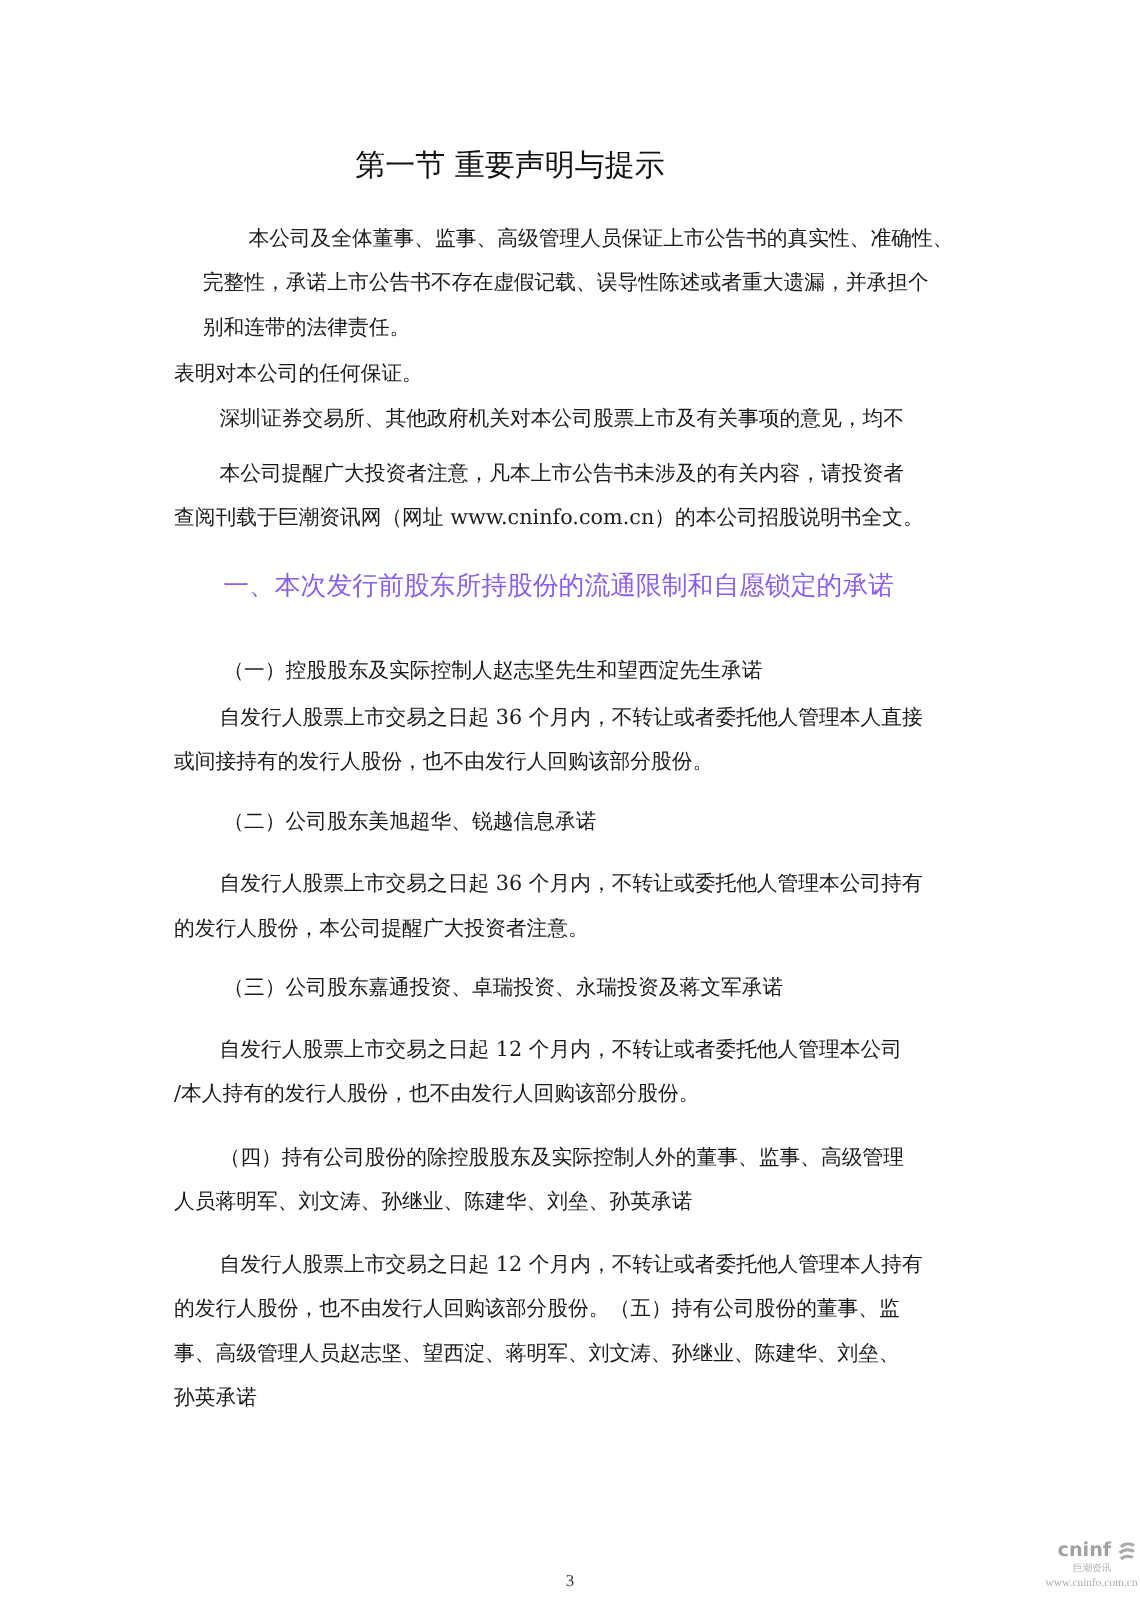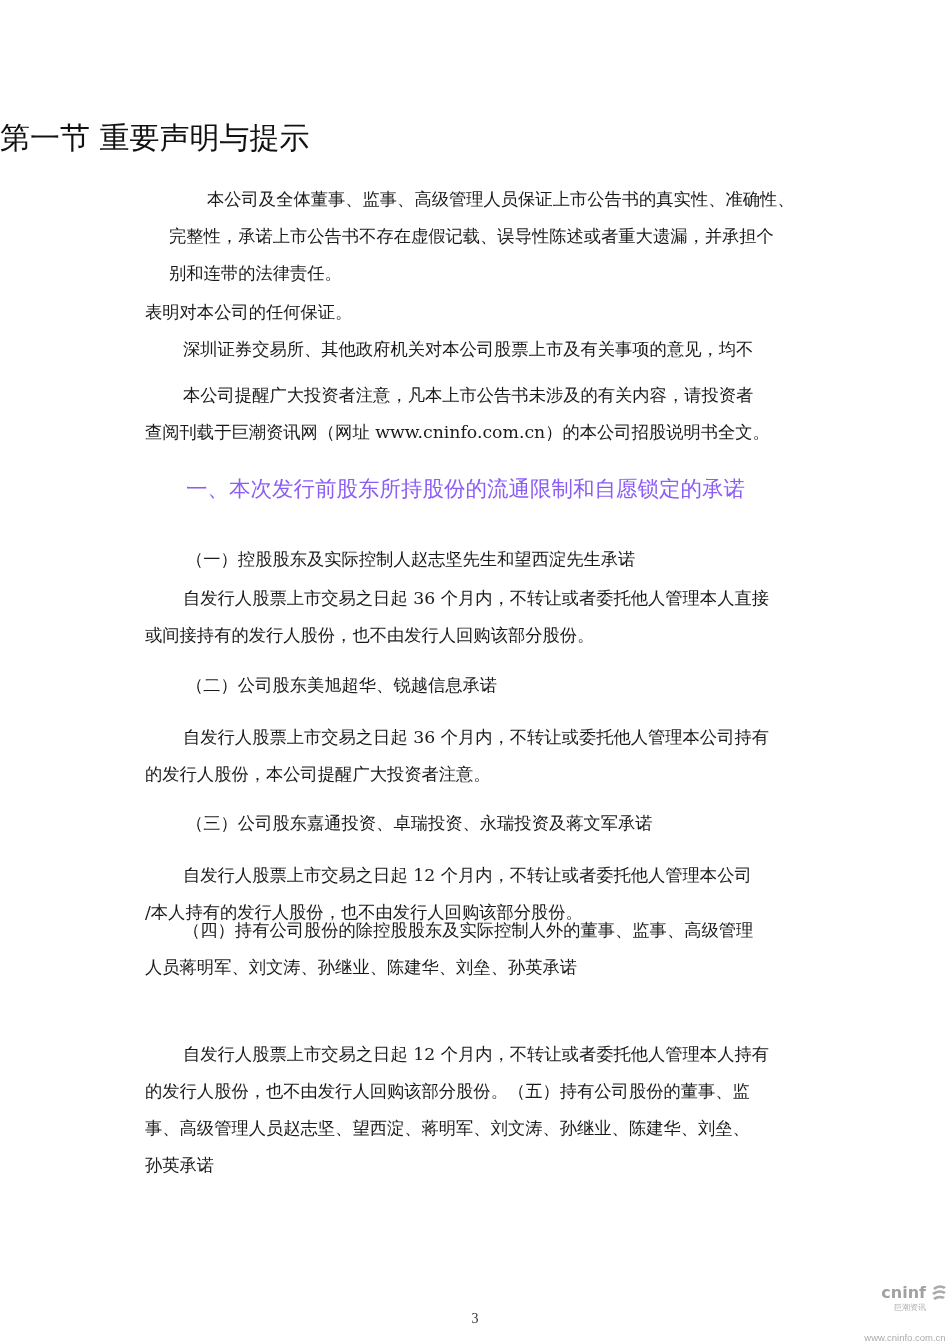--- a/index.html
+++ b/index.html
@@ -1,34 +1,34 @@
 <!DOCTYPE html>
 <html><head>
   <meta charset="utf-8">
   <style>
     html, body { margin: 0; padding: 0; background: #ffffff; }
     body { width: 950px; height: 1344px; position: relative; overflow: hidden; color: #1a1a1a; }
     .page { position: absolute; left: 0; top: 0; width: 950px; height: 1344px; }
-    .title { position: absolute; left: 0; width: 850px; top: 118px; 
-      font-family: "DejaVu Sans", sans-serif; font-size: 30px; line-height: 40px; color: #111; letter-spacing: 0px; }
+    .title { position: absolute; left: 0; width: 850px; top: 118px; text-align: center;
+      font-family: "DejaVu Sans", sans-serif; font-size: 25px; line-height: 40px; color: #111; letter-spacing: 0px; }
     .section-heading { position: absolute; left: 186px; top: 474px;
       font-family: "DejaVu Sans", sans-serif; font-size: 21.5px; line-height: 30px; color: #8b5cf6; }
     .para { position: absolute; left: 145px; width: 680px;
       font-family: "DejaVu Serif", serif; font-size: 17.3px; line-height: 37px; color: #1a1a1a;
       text-align: justify; }
     .para .line { display: block; white-space: nowrap; }
     .indent { padding-left: 38px; }
     .sub { position: absolute; left: 186px; font-family: "DejaVu Serif", serif; font-size: 17.3px; line-height: 30px; color: #1a1a1a; white-space: nowrap; }
     .page-number { position: absolute; left: 0; width: 950px; top: 1311px; text-align: center;
       font-family: "Liberation Serif", serif; font-size: 14px; color: #333; }
     .logo { position: absolute; left: 862px; top: 1282px; width: 86px; text-align: right; opacity: 0.55; }
     .logo-word { font-family: "DejaVu Sans", sans-serif; font-weight: bold; font-size: 16px; color: #555; display: inline-block; vertical-align: middle; }
     .logo-mark { display: inline-block; width: 18px; height: 16px; vertical-align: middle; }
     .logo-cn { display: block; font-family: "DejaVu Sans", sans-serif; font-size: 8px; color: #666; text-align: center; padding-left: 10px; }
-    .logo-url { display: block; font-family: Liberation Sans, sans-serif; font-size: 9.5px; color: #666; text-align: center; margin-top: 19px; }
+    .logo-url { display: block; font-family: Liberation Serif, serif; font-size: 9.5px; color: #666; text-align: right; margin-top: 3px; }
   </style>
 </head>
 <body>
 
 <div class="page">
 
   <div class="title">第一节  重要声明与提示</div>
 
   <div class="para" style="top:181px;margin-left:24px;">
     <span class="line indent">本公司及全体董事、监事、高级管理人员保证上市公告书的真实性、准确性、</span>
@@ -59,21 +59,21 @@
     <span class="line indent">自发行人股票上市交易之日起  36 个月内，不转让或委托他人管理本公司持有</span>
     <span class="line">的发行人股份，本公司提醒广大投资者注意。</span>
   </div>
 
   <div class="sub" style="top:808px;">（三）公司股东嘉通投资、卓瑞投资、永瑞投资及蒋文军承诺</div>
   <div class="para" style="top:857px;">
     <span class="line indent">自发行人股票上市交易之日起  12 个月内，不转让或者委托他人管理本公司</span>
     <span class="line">/本人持有的发行人股份，也不由发行人回购该部分股份。</span>
   </div>
 
-  <div class="para" style="top:912px;">
+  <div class="para" style="top:947px;">
     <span class="line indent">（四）持有公司股份的除控股股东及实际控制人外的董事、监事、高级管理</span>
     <span class="line">人员蒋明军、刘文涛、孙继业、陈建华、刘垒、孙英承诺</span>
   </div>
   <div class="para" style="top:1036px;">
     <span class="line indent">自发行人股票上市交易之日起  12 个月内，不转让或者委托他人管理本人持有</span>
     <span class="line">的发行人股份，也不由发行人回购该部分股份。（五）持有公司股份的董事、监</span>
     <span class="line">事、高级管理人员赵志坚、望西淀、蒋明军、刘文涛、孙继业、陈建华、刘垒、</span>
     <span class="line">孙英承诺</span>
   </div>
 

